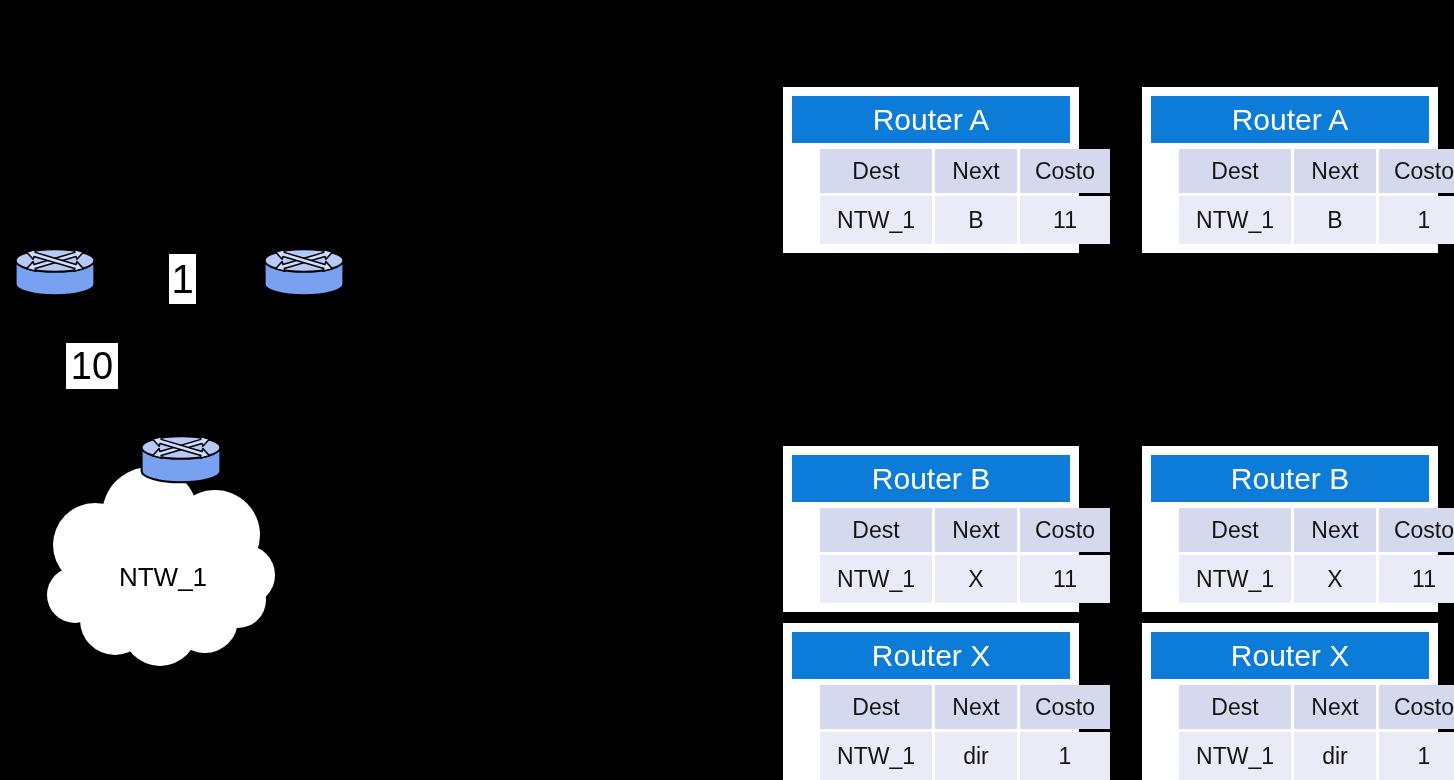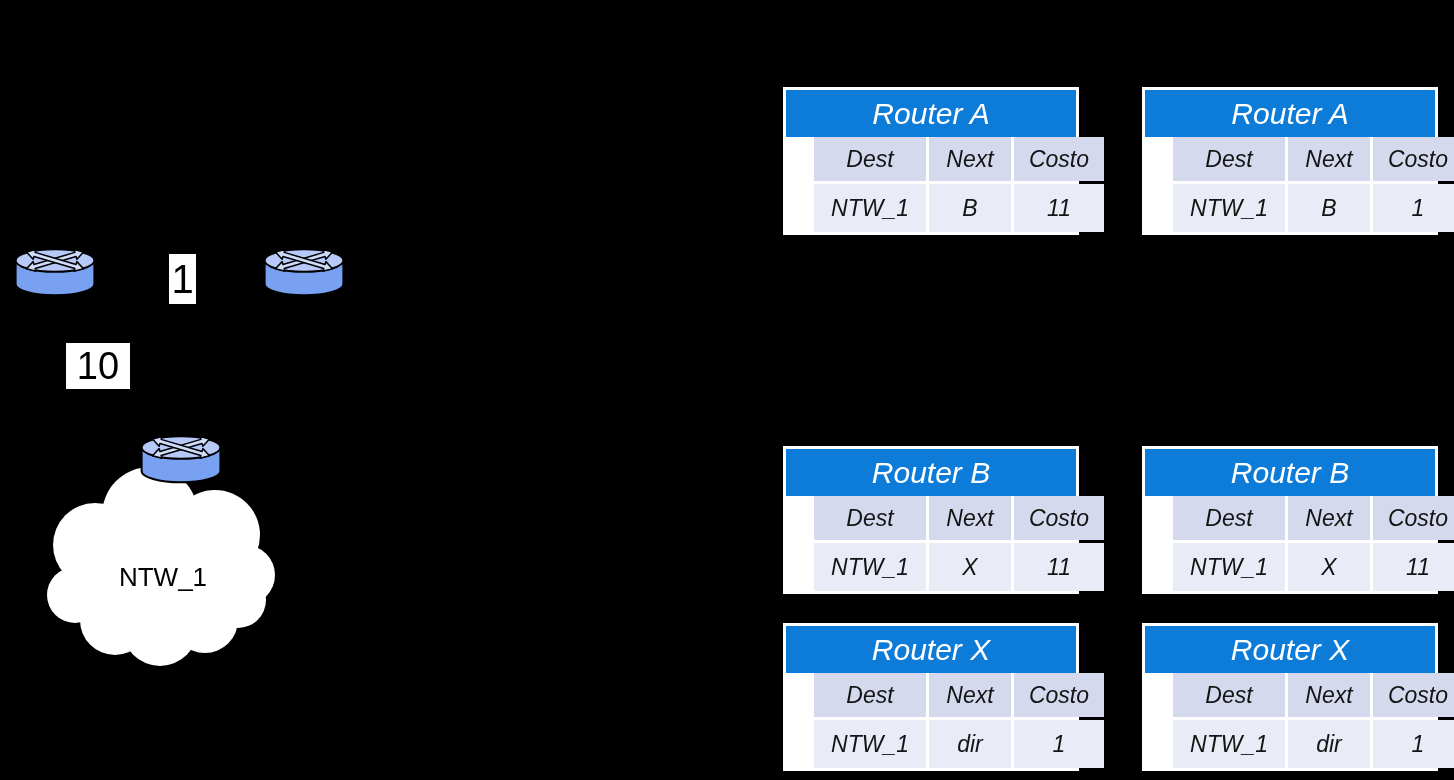--- a/index.html
+++ b/index.html
@@ -4,22 +4,22 @@
 <style>
   html, body { margin:0; padding:0; background:#000; }
   #canvas {
     position:relative; width:1454px; height:780px; background:#000;
     font-family:"Liberation Sans", sans-serif; overflow:hidden;
   }
 
   
   .rt {
     position:absolute; width:296px; box-sizing:border-box;
-    background:#ffffff; padding:3px;
-    display:flex; flex-direction:column; gap:0;font-style:italic;
+    background:#ffffff; padding:9px;
+    display:flex; flex-direction:column; gap:6px;
   }
   .rt-title {
     height:47px; background:#0d7cd8; color:#ffffff;
     font-size:30px; display:flex; align-items:center; justify-content:center;
   }
   .rt-grid { display:grid; grid-template-columns:112px 82px 90px; gap:3px;margin-left:28px; }
   .rt-grid .hc {
     height:44px; background:#d4d9ed; color:#141414; font-size:23px;
     display:flex; align-items:center; justify-content:center;
   }
@@ -33,21 +33,21 @@
   #t-b-r { left:1142px; top:446px; }
   #t-x-l { left:783px;  top:623px; }
   #t-x-r { left:1142px; top:623px; }
 
   
   .cost-label {
     position:absolute; background:#ffffff; color:#000000;
     display:flex; align-items:center; justify-content:center;
   }
   #label-ab { left:169px; top:254px; width:27px; height:50px; font-size:40px; }
-  #label-ax { left:66px;  top:343px; width:64px; height:46px; font-size:38px; }
+  #label-ax { left:66px;  top:343px; width:52px; height:46px; font-size:38px; }
 
   #cloud-label {
     position:absolute; left:98px; top:561px; width:130px; height:32px;
     color:#000; font-size:26px; text-align:center; line-height:32px;
   }
 
   .router-svg { position:absolute; }
   #router-a { left:13px;  top:242px; width:84px; height:57px; }
   #router-b { left:262px; top:242px; width:84px; height:57px; }
   #router-x { left:139px; top:429px; width:84px; height:57px; }

